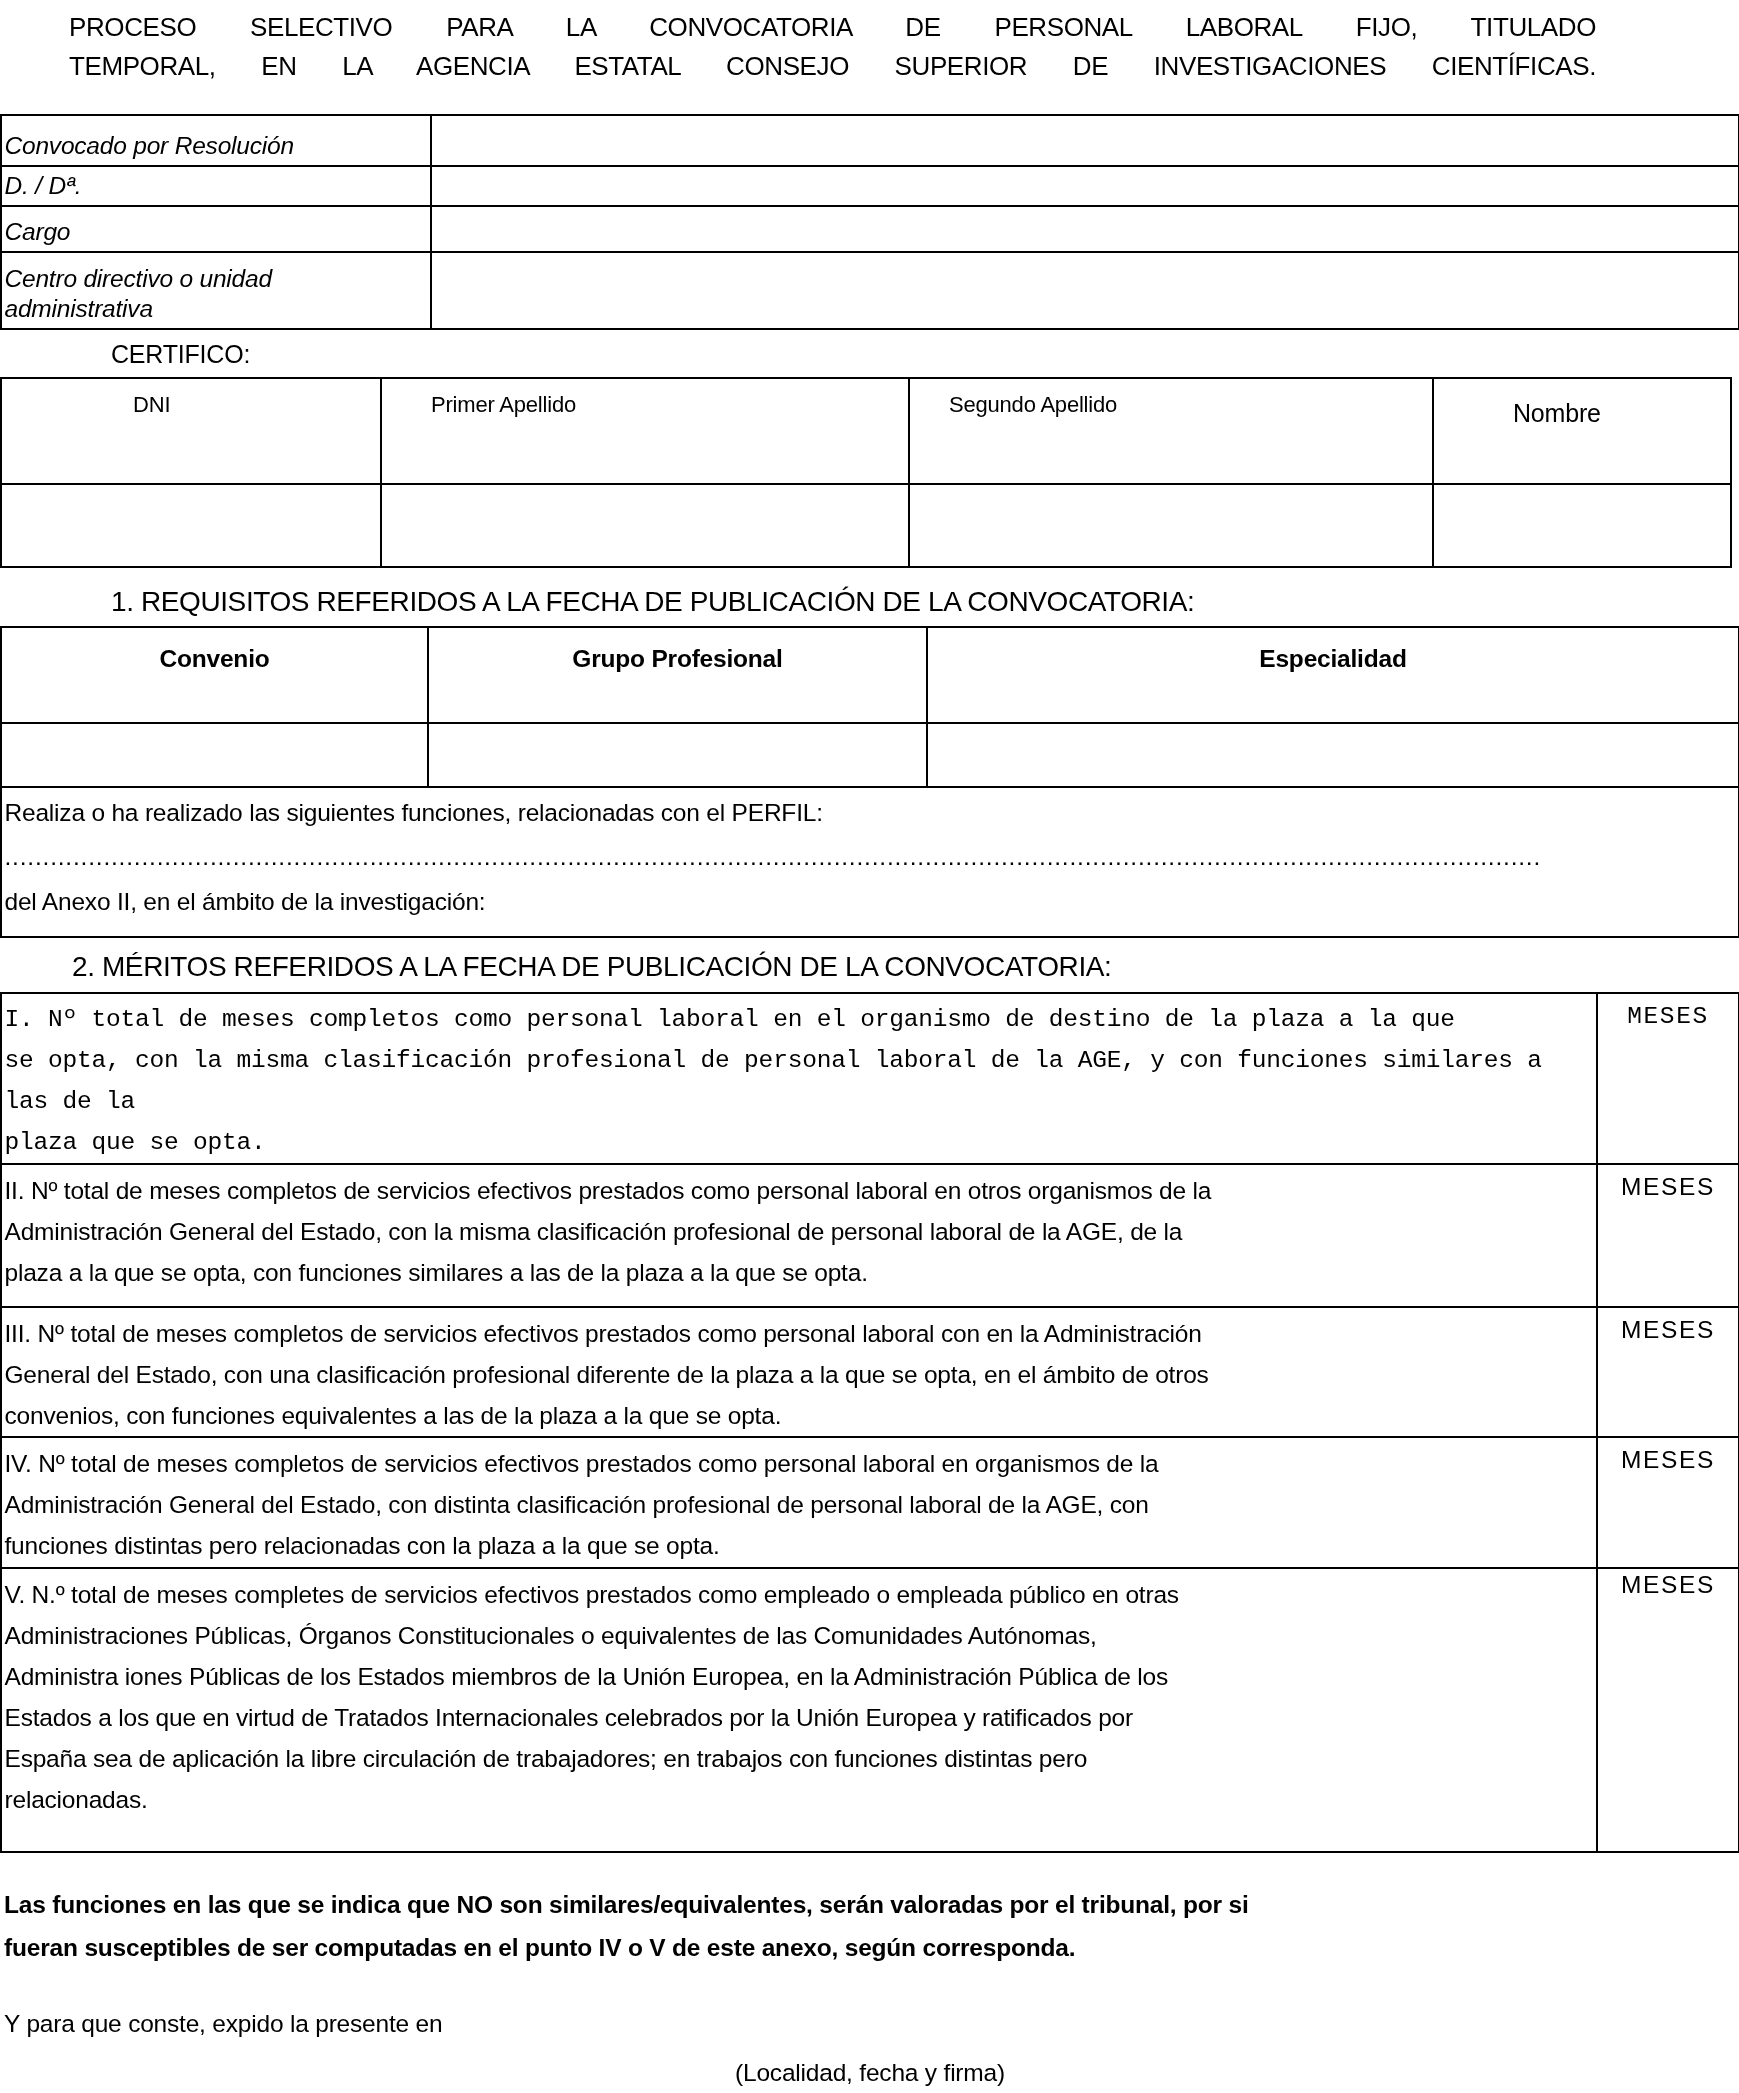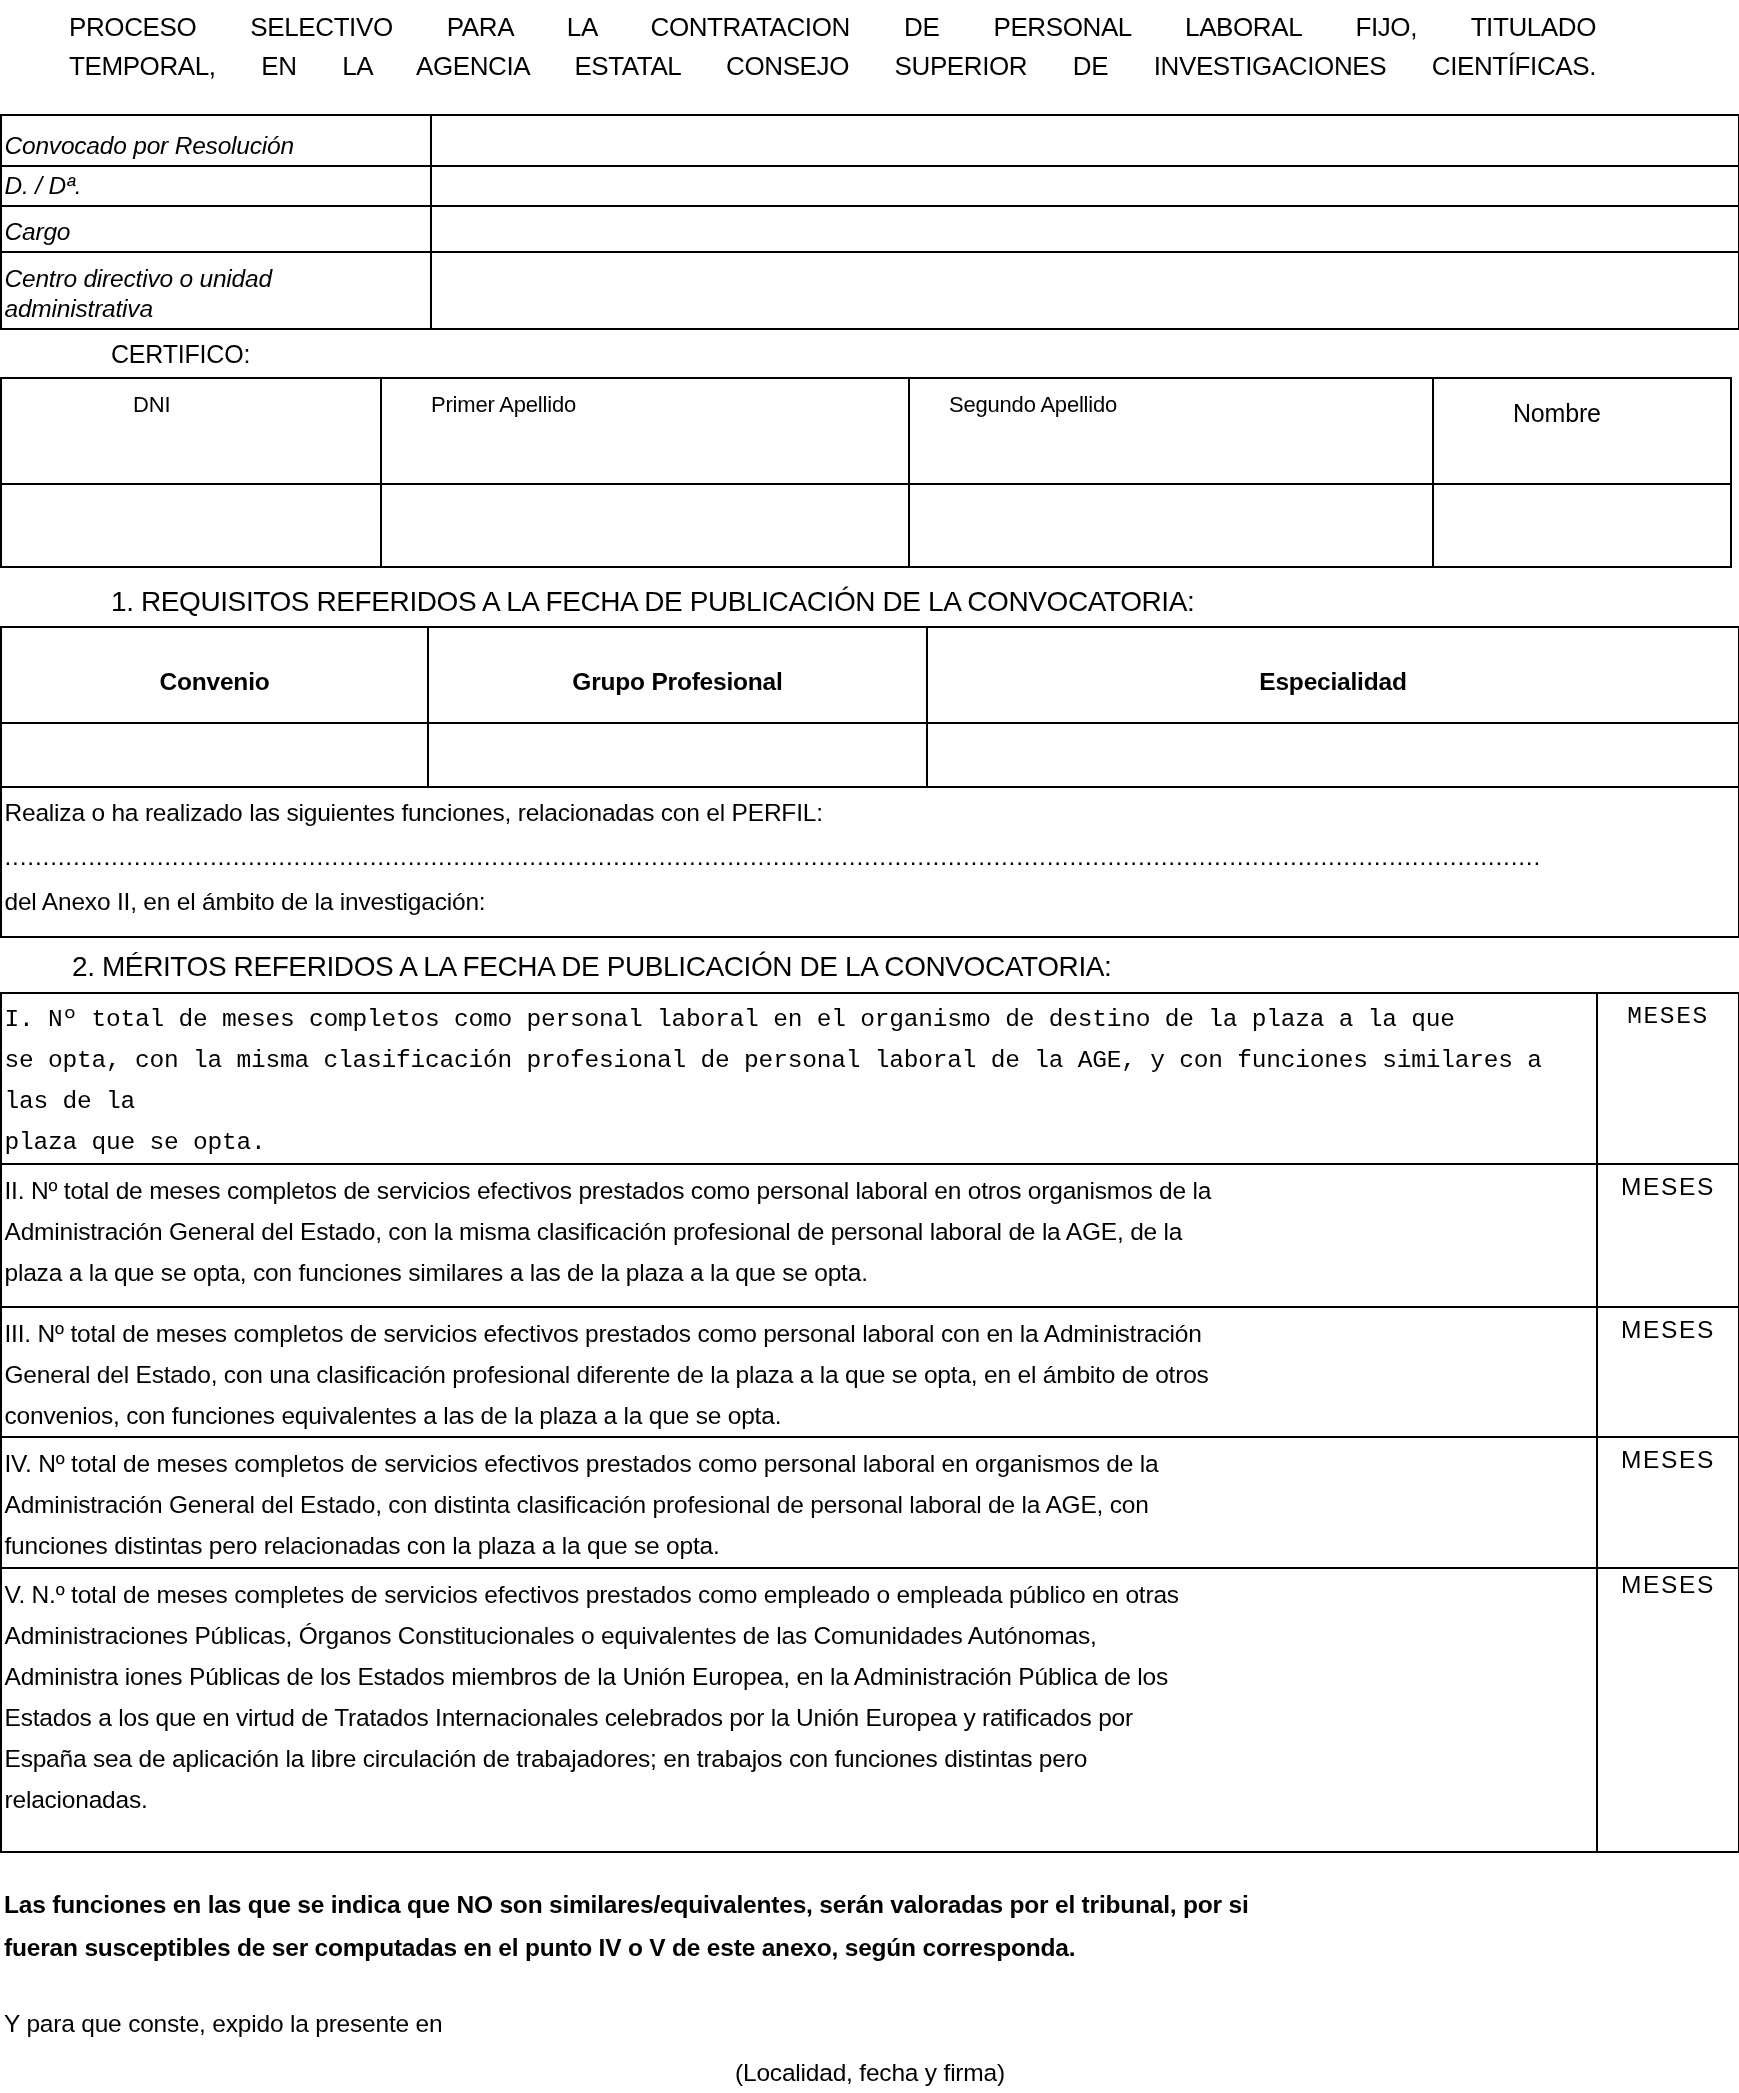--- a/index.html
+++ b/index.html
@@ -81,21 +81,21 @@
   }
 
   
   .t3 { margin-top: 7.4px; }
   .t3 col.c1 { width: 427px; }
   .t3 col.c2 { width: 499px; }
   .t3 tr.hdr3 td {
     height: 96px;
     font-weight: bold;
     text-align: center;
-    padding-top: 40px;
+    padding-top: 17px;
   }
   .t3 tr.empty3 td { height: 64px; }
   .t3 td.notecell {
     height: 149px;
     padding: 11.5px 3.3px 3.3px 2.5px;
     line-height: 28px;
   }
   .t3 td.notecell .nline { margin-bottom: 16.4px; }
   .t3 .dots {
     white-space: nowrap;
@@ -138,21 +138,21 @@
   .signature {
     margin-top: 21px;
     text-align: center;
     font-size: 24.5px;
   }
 </style>
 </head>
 <body>
 
 <div class="title">
-  <div class="tline">PROCESO SELECTIVO PARA LA CONTRATACION DE PERSONAL LABORAL FIJO, TITULADO</div>
+  <div class="tline">PROCESO SELECTIVO PARA LA CONVOCATORIA DE PERSONAL LABORAL FIJO, TITULADO</div>
   <div class="tline">TEMPORAL, EN LA AGENCIA ESTATAL CONSEJO SUPERIOR DE INVESTIGACIONES CIENTÍFICAS.</div>
 </div>
 
 <table class="t1">
   <colgroup>
       <col class="c-lbl">
       <col>
     </colgroup>
   <tbody>
       <tr class="r1">

